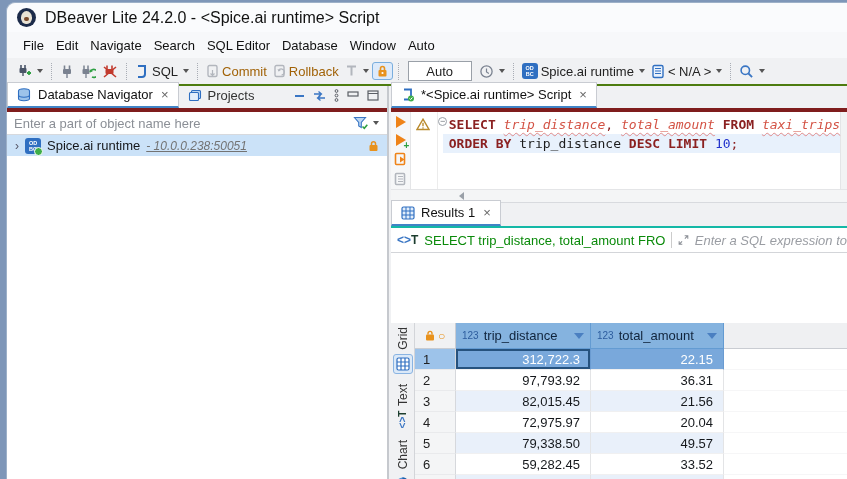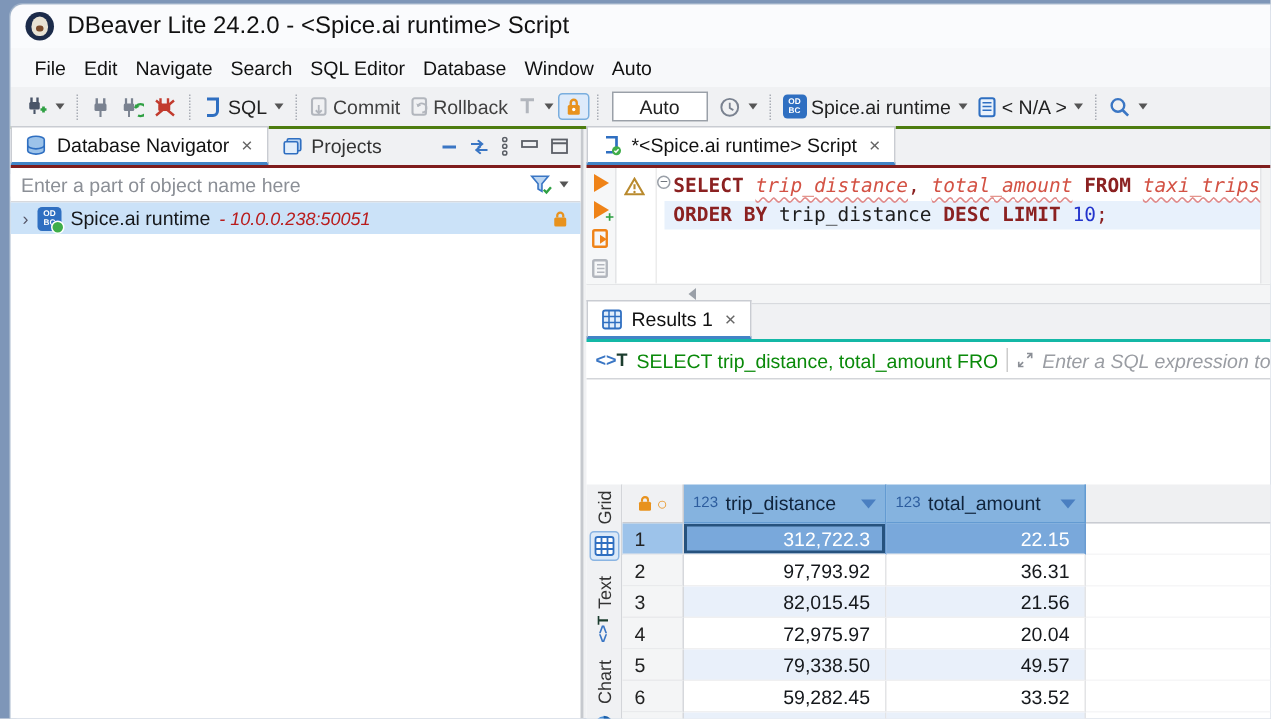--- a/index.html
+++ b/index.html
@@ -21,48 +21,48 @@
              display:flex; align-items:center; gap:12px; padding-left:16px; }
   .menu-item { color:#111; cursor:default; }
 
   
   .toolbar { position:absolute; left:0; top:55px; width:100%; height:28px; background:#f0f1f3;
              display:flex; align-items:center; padding-left:6px; border-bottom:2px solid #4d7c0f; }
   .tb-sep { width:1px; height:17px; border-left:1px dotted #a9adb5; margin:0 5px; }
   .tb-btn { display:flex; align-items:center; gap:3px; padding:2px 3px; border-radius:3px; }
   .caret { width:0; height:0; border-left:3.5px solid transparent; border-right:3.5px solid transparent; border-top:4px solid #555; margin-left:2px; }
   .tb-label { color:#222; }
-  .tb-label.dim { color:#404040; }
+  .tb-label.dim { color:#a16207; }
   .auto-combo { width:64px; height:20px; background:#fff; border:1px solid #9aa0a8; display:flex; align-items:center; justify-content:center; color:#222; margin:0 4px; }
   .lock-toggle { border:1px solid #7aaede; background:#ddeafa; border-radius:3px; padding:1px 3px; }
   .odbc-badge { width:16px; height:16px; background:#2f6fc1; border-radius:3px; color:#fff; font-size:5.5px; font-weight:bold;
                 display:flex; flex-direction:column; align-items:center; justify-content:center; line-height:6px; position:relative; }
   .odbc-badge.checked::after { content:""; position:absolute; right:-2px; bottom:-2px; width:7px; height:7px; border-radius:50%; background:#3fae49; border:1px solid #fff; }
 
   
   .left-panel { position:absolute; left:0; top:83px; width:382px; bottom:0; background:#fff; border-right:2px solid #c6c9ce; }
   .right-area { position:absolute; left:384px; top:83px; right:0; bottom:0; background:#fff; }
 
   
-  .tabrow { height:26px; background:#f0f1f3; border-bottom:2px solid #7f1d1d; display:flex; align-items:flex-end; }
+  .tabrow { height:26px; background:#f0f1f3; border-bottom:4px solid #7f1d1d; display:flex; align-items:flex-end; }
   .tab { height:26px; display:flex; align-items:center; gap:6px; padding:0 9px; color:#333; }
   .tab.active { background:#fff; border:1px solid #c9ccd2; border-bottom:2px solid #4184c6; color:#111; }
   .tab .close { color:#666; font-size:13px; margin-left:2px; }
   .panel-corner-icons { margin-left:auto; display:flex; align-items:center; gap:8px; padding:0 8px 6px 0; color:#5b5f66; }
 
   
   .filter-row { height:23px; border-bottom:1px solid #d7d9dd; display:flex; align-items:center; background:#fff; }
   .filter-input { flex:1; border:none; outline:none; font-family:"Liberation Sans",sans-serif; font-size:13px; color:#222; padding-left:7px; }
   .filter-input::placeholder { color:#8b8f96; }
 
   
   .tree-row { height:21px; background:#cbe2f8; display:flex; align-items:center; gap:6px; padding-left:8px; }
   .tree-chevron { color:#556; font-size:12px; }
   .conn-name { color:#15171a; }
-  .conn-addr { color:#b91c1c; font-style:italic; font-size:12px; }
+  .conn-addr { color:#737373; font-style:italic; font-size:12px;text-decoration:underline; }
   .tree-lock { margin-left:auto; margin-right:8px; }
 
   
   .editor-tabrow { height:26px; }
   .editor-zone { position:relative; height:77px; background:#fff; display:flex; }
   .ed-toolbar { width:24px; background:#f6f7f8; border-right:1px solid #e4e5e7; display:flex; flex-direction:column; align-items:center; gap:6px; padding-top:4px; }
   .play { width:0; height:0; border-top:6px solid transparent; border-bottom:6px solid transparent; border-left:10px solid #ef8318; position:relative; }
   .play.plus::after { content:"+"; position:absolute; left:-2px; top:0px; color:#2fa043; font-weight:bold; font-size:10px; }
   .ed-gutter { width:38px; position:relative; }
   .fold-col { position:absolute; left:26px; top:0; bottom:0; width:12px; border-left:1px solid #ececec; }

